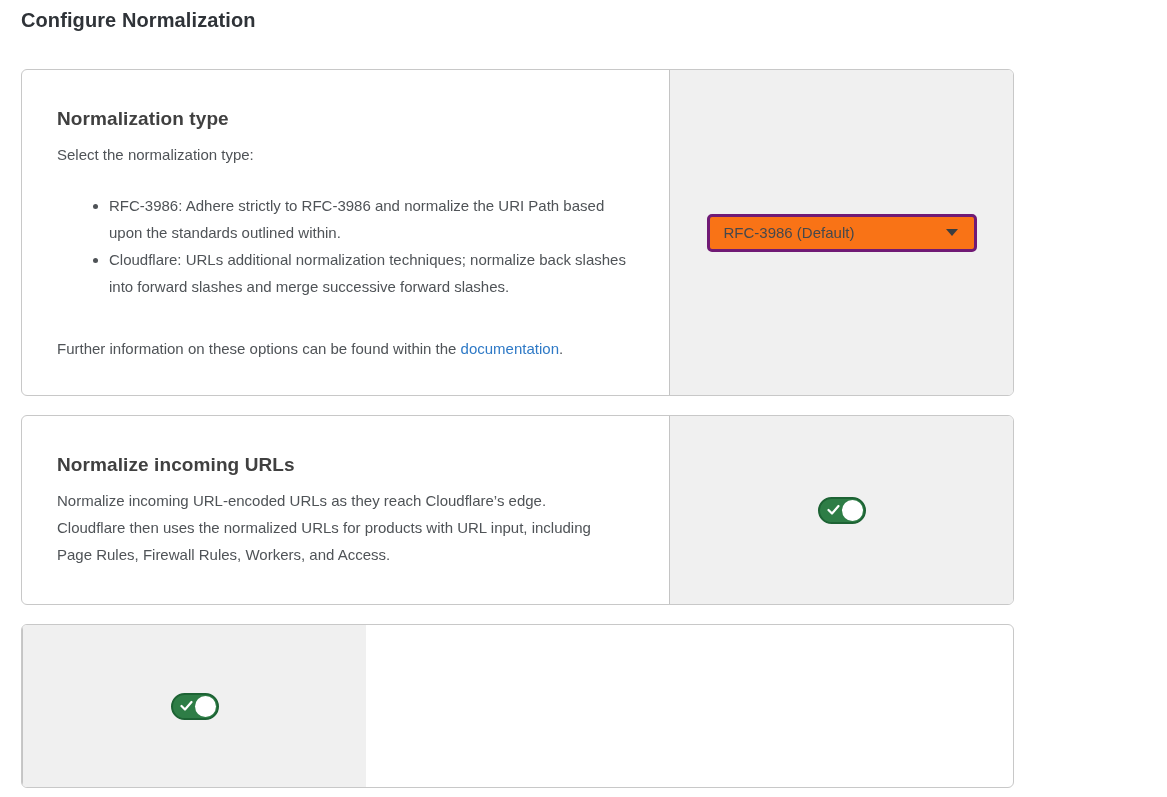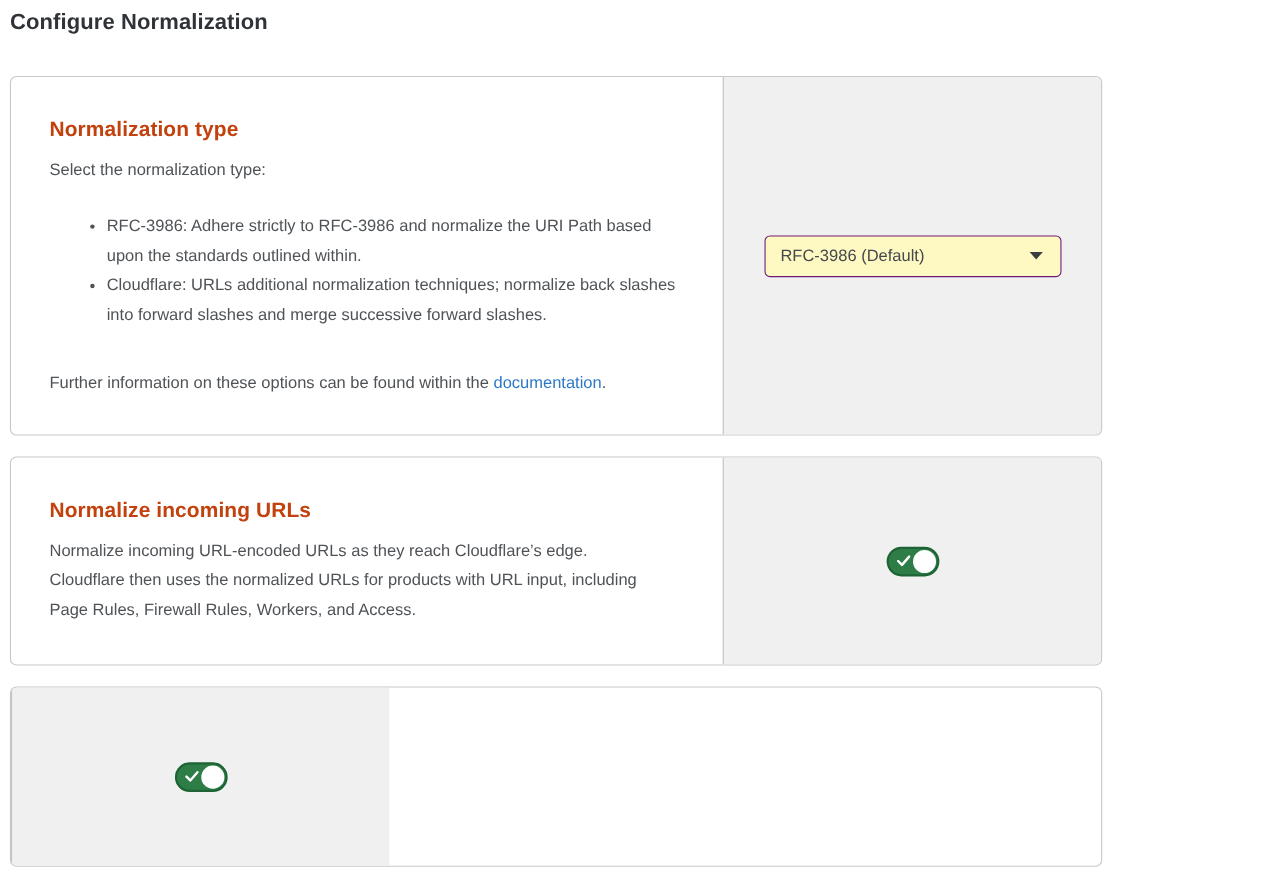--- a/index.html
+++ b/index.html
@@ -7,20 +7,21 @@
     margin: 0;
     padding: 0;
     background: #ffffff;
     font-family: "Liberation Sans", "DejaVu Sans", sans-serif;
   }
   .page {
     width: 1011px;
     height: 797px;
     padding: 9px 9px 0 9px;
     overflow: hidden;
+    margin-left: 12px;
   }
   .page-title {
     margin: 0;
     font-size: 20px;
     line-height: 23px;
     font-weight: 600;
     color: #2f3338;
     letter-spacing: 0.1px;
   }
   .card {
@@ -45,21 +46,21 @@
     border-left: 1px solid #c4c4c4;
     display: flex;
     align-items: center;
     justify-content: center;
   }
   .card-heading {
     margin: 0;
     font-size: 19px;
     line-height: 25px;
     font-weight: 600;
-    color: #c2410c;
+    color: #404040;
     letter-spacing: 0.1px;
   }
   .body-text {
     margin: 10px 0 0 0;
     font-size: 15px;
     line-height: 27px;
     color: #4f5357;
     max-width: 732px;
   }
   .bullet-list {
@@ -81,22 +82,22 @@
   .doc-link {
     color: #2e79c6;
     text-decoration: none;
     cursor: pointer;
   }
 
   
   .select-box {
     width: 270px;
     height: 38px;
-    background: #fef9c3;
-    border: 1px solid #701a75;
+    background: #f97316;
+    border: 3px solid #701a75;
     border-radius: 5px;
     display: flex;
     align-items: center;
     justify-content: space-between;
     padding: 0 16px 0 14px;
     cursor: pointer;
   }
   .select-value {
     font-size: 15px;
     color: #45484c;

